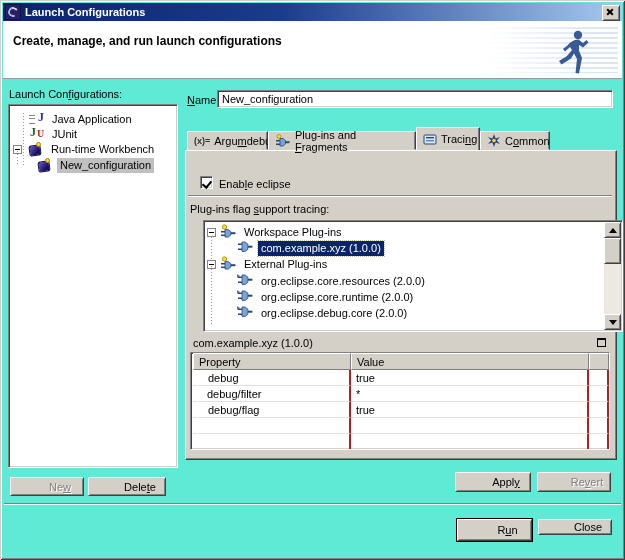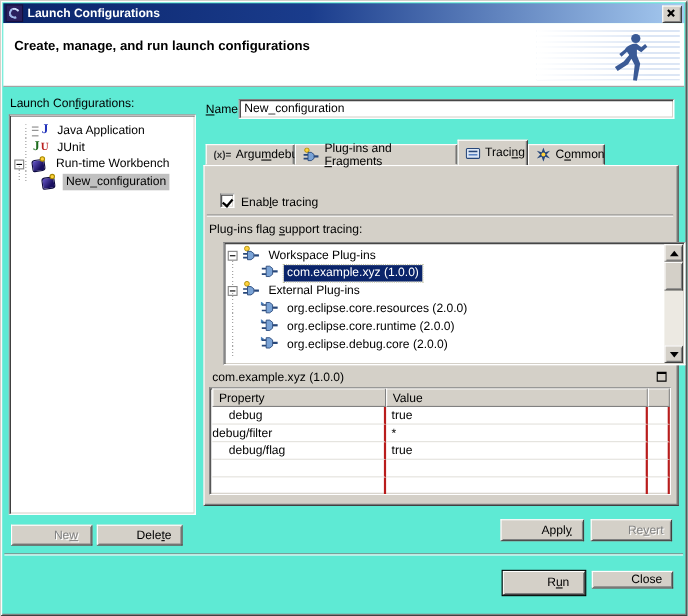--- a/index.html
+++ b/index.html
@@ -186,21 +186,21 @@
       <span><span>C</span><span class="mn">o</span><span>mmon</span></span>
     </div>
   </div>
 
   <div id="tabpanel" class="abs"></div>
 
   <div class="abs checkbox" style="left:200px;top:176px;">
     <span class="checkmark"></span>
   </div>
   <div class="abs" style="left:219px;top:178px;">
-    <span>Enab</span><span class="mn">l</span><span>e tracing</span>
+    <span>Enab</span><span class="mn">l</span><span>e eclipse</span>
   </div>
   <div class="abs etched" style="left:188px;top:195px;width:424px;"></div>
 
   <div class="abs" style="left:190px;top:203px;">
     <span>Plug-ins flag </span><span class="mn">s</span><span>upport tracing:</span>
   </div>
 
   <div class="abs sunken" style="left:190px;top:220px;width:420px;height:112px;margin-left:13px;">
     <div class="guide" style="left:7px;top:10px;height:32px;"></div>
 
@@ -303,21 +303,21 @@
     <div class="th" style="left:160px;width:238px;">
         <span>Value</span>
       </div>
     <div class="th" style="left:398px;width:20px;"></div>
     <div class="td-row" style="top:17px;">
       <span class="td" style="width:158px;margin-left:2px;padding-left:15px;">debug</span>
       <span class="td" style="width:238px;padding-left:5px;">true</span>
       <span class="td" style="flex:1;"></span>
     </div>
     <div class="td-row" style="top:33px;">
-      <span class="td" style="width:158px;margin-left:2px;padding-left:0;">debug/filter</span>
+      <span class="td" style="width:158px;margin-left:2px;padding-left:14px;">debug/filter</span>
       <span class="td" style="width:238px;padding-left:5px;">*</span>
       <span class="td" style="flex:1;"></span>
     </div>
     <div class="td-row" style="top:49px;">
       <span class="td" style="width:158px;margin-left:2px;padding-left:15px;">debug/flag</span>
       <span class="td" style="width:238px;padding-left:5px;">true</span>
       <span class="td" style="flex:1;"></span>
     </div>
     <div class="td-row" style="top:65px;">
       <span class="td" style="width:158px;margin-left:2px;"></span>

